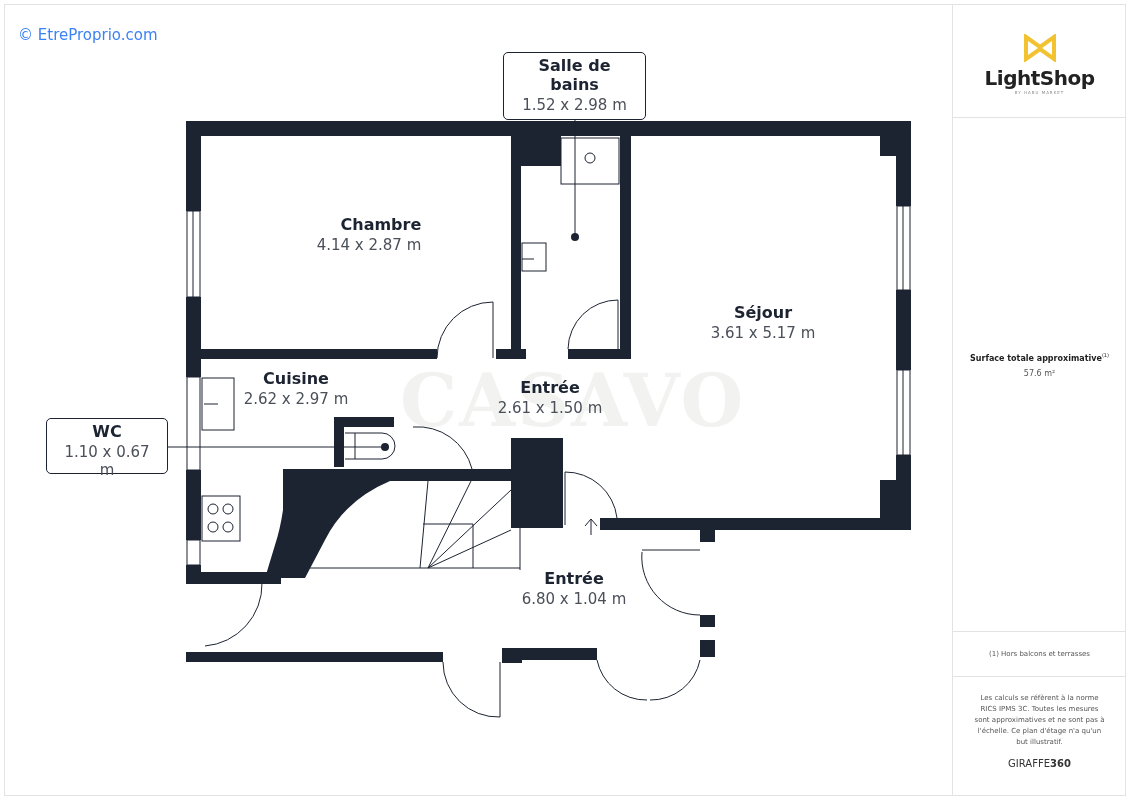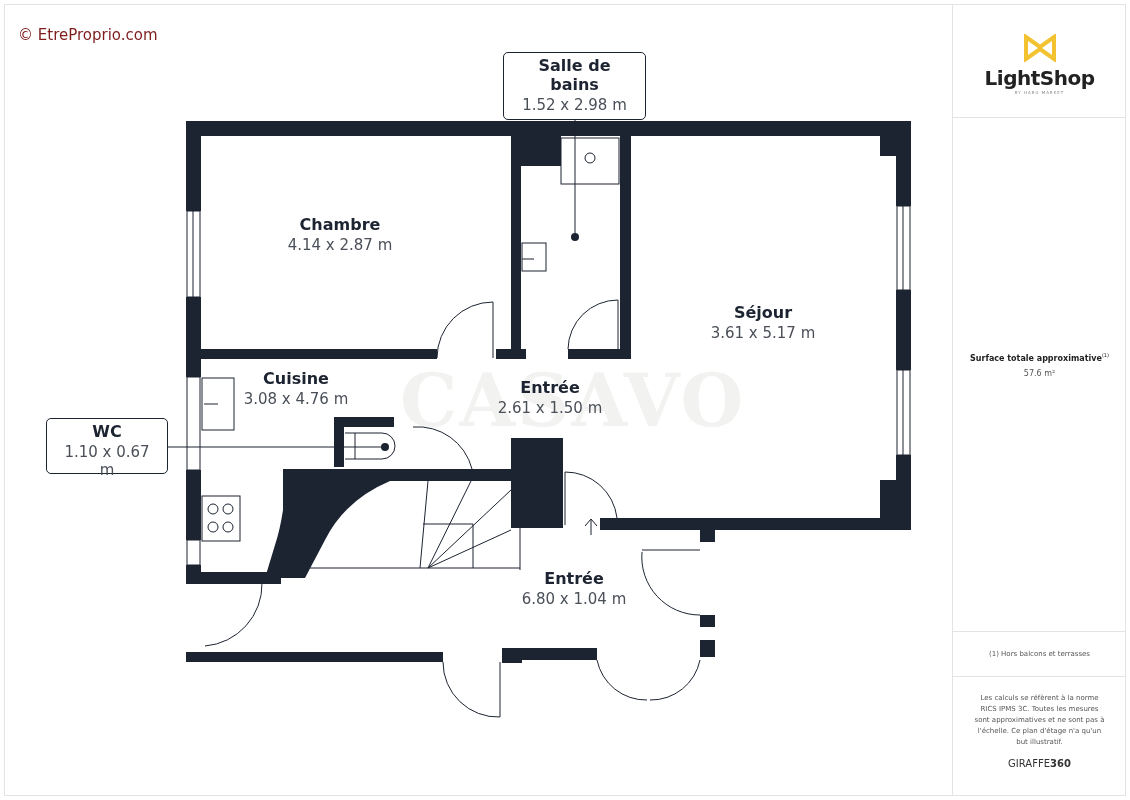--- a/index.html
+++ b/index.html
@@ -9,21 +9,21 @@
   .side{position:absolute;left:952px;top:4px;width:174px;height:792px;border-left:1px solid #e3e3e3;box-sizing:border-box;}
   .sec{position:absolute;left:0;width:100%;border-bottom:1px solid #e3e3e3;box-sizing:border-box;text-align:center;}
   .logo-word{font-family:"DejaVu Sans",sans-serif;font-weight:bold;font-size:20px;color:#222;letter-spacing:-0.5px;}
   .logo-sub{font-size:4px;color:#888;letter-spacing:1px;}
   .surf-title{font-size:8px;font-weight:bold;color:#222;}
   .surf-title sup{font-size:5px;font-weight:normal;}
   .surf-val{font-size:8px;color:#555;margin-top:6px;}
   .small{font-size:7px;color:#555;line-height:11px;}
   .giraffe{font-size:10px;color:#333;margin-top:10px;}
   .giraffe b{font-weight:bold;}
-  .watermark{position:absolute;left:18px;top:26px;font-size:15px;color:#7f1d1d;font-family:"DejaVu Sans",sans-serif;}
+  .watermark{position:absolute;left:18px;top:26px;font-size:15px;color:#3b82f6;font-family:"DejaVu Sans",sans-serif;}
   .room-label{position:absolute;text-align:center;transform:translate(-50%,0);white-space:nowrap;}
   .room-name{font-family:"DejaVu Sans",sans-serif;font-weight:bold;font-size:16px;color:#1c2331;}
   .room-dim{font-family:"DejaVu Sans",sans-serif;font-size:15px;color:#4a4f58;margin-top:2px;}
   .callout{position:absolute;background:#fff;border:1px solid #1c2331;border-radius:5px;text-align:center;padding:3px 8px;box-sizing:border-box;}
   .brand-wm{position:absolute;left:400px;top:358px;font-family:"DejaVu Serif",serif;font-size:72px;font-weight:bold;color:#f2f2f0;letter-spacing:2px;}
 </style>
 </head>
 <body>
 
 <div class="frame"></div>
@@ -133,35 +133,35 @@
       <line x1="591" y1="520" x2="591" y2="535"></line>
       <path d="M585 526 L591 519 L597 526"></path>
 
       <line x1="575" y1="107" x2="575" y2="237"></line>
       <line x1="168" y1="447" x2="385" y2="447"></line>
     </g>
     <circle cx="575" cy="237" r="4" fill="#1c2331"></circle>
     <circle cx="385" cy="447" r="4" fill="#1c2331"></circle>
   </svg>
 
-  <div class="room-label" style="left:340px;top:215px;">
+  <div class="room-label" style="left:369px;top:215px;text-align:right;">
     <div class="room-name">Chambre</div>
     <div class="room-dim">4.14 x 2.87 m</div>
   </div>
   <div class="callout" style="left:503px;top:52px;width:143px;height:68px;">
     <div class="room-name">Salle de bains</div>
     <div class="room-dim">1.52 x 2.98 m</div>
   </div>
   <div class="room-label" style="left:763px;top:303px;">
     <div class="room-name">Séjour</div>
     <div class="room-dim">3.61 x 5.17 m</div>
   </div>
   <div class="room-label" style="left:296px;top:369px;">
     <div class="room-name">Cuisine</div>
-    <div class="room-dim">3.08 x 4.76 m</div>
+    <div class="room-dim">2.62 x 2.97 m</div>
   </div>
   <div class="room-label" style="left:550px;top:378px;">
     <div class="room-name">Entrée</div>
     <div class="room-dim">2.61 x 1.50 m</div>
   </div>
   <div class="callout" style="left:46px;top:418px;width:122px;height:56px;">
     <div class="room-name">WC</div>
     <div class="room-dim">1.10 x 0.67 m</div>
   </div>
   <div class="room-label" style="left:574px;top:569px;">

